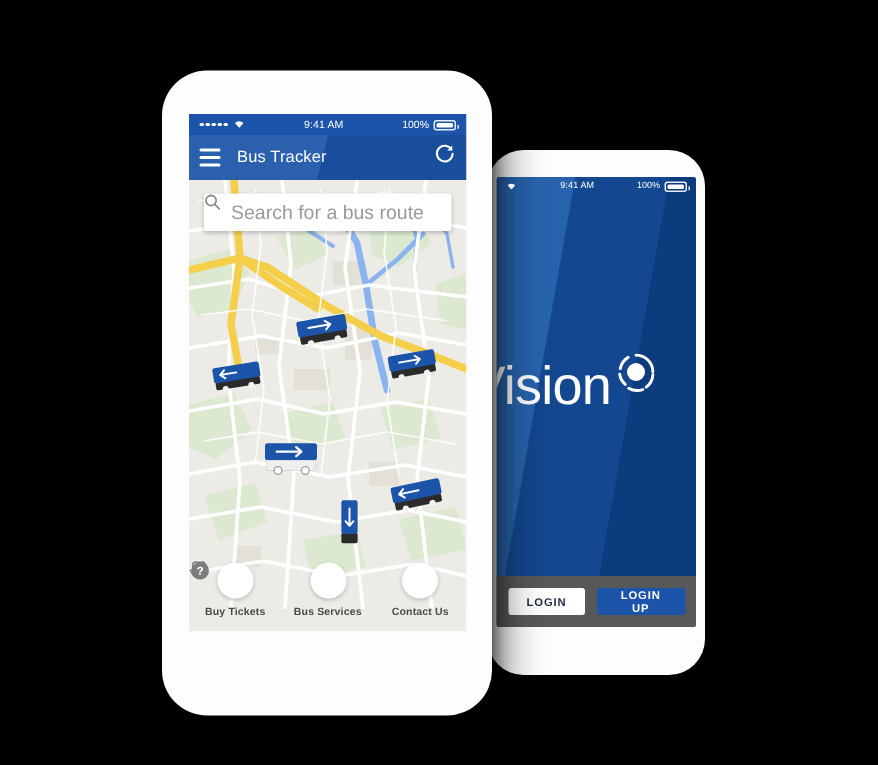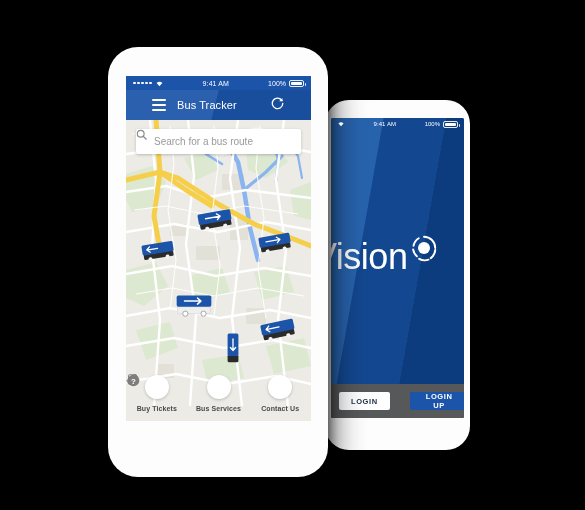--- a/index.html
+++ b/index.html
@@ -47,21 +47,21 @@
   }
   .batt::after {
     content:""; position:absolute; right:-3px; top:2px; width:1.5px; height:3px;
     background: rgba(255,255,255,.9); border-radius: 0 1px 1px 0;
   }
   .batt i { display:block; width:100%; height:100%; background:#fff; border-radius:1px; }
 
   
   .navbar {
     height: 30px; background: #1b54a8; position: relative;
-    display: flex; align-items: center; padding: 0 26px; z-index: 3;
+    display: flex; align-items: center; padding: 0 7px; z-index: 3;
   }
   .navbar::before {
     content:""; position:absolute; inset:0;
     background: linear-gradient(104deg, rgba(255,255,255,.07) 0 48%, rgba(0,0,0,.07) 48.4% 100%);
     pointer-events:none;
   }
   .hamburger { width: 14px; display:flex; flex-direction:column; gap:3px; position:relative; z-index:2; }
   .hamburger i { display:block; height:2px; background:#fff; border-radius:1px; }
   .nav-title { color:#fff; font-size: 11px; margin-left: 11px; position:relative; z-index:2; letter-spacing:.1px; }
   .refresh { margin-left:auto; position:relative; z-index:2; }
@@ -71,21 +71,21 @@
   .map svg { position:absolute; inset:0; display:block; }
 
   
   .searchbar {
     position: absolute; left: 10px; right: 10px; top: 9px; height: 25px;
     background: #fff; border-radius: 2px; display:flex; align-items:center;
     padding: 0 10px; box-shadow: 0 1px 3px rgba(0,0,0,.22); z-index: 6;
   }
   .search-input {
     border: 0; outline: 0; background: transparent; flex: 1;
-    font-family: "Liberation Sans", sans-serif; font-size: 10px; color: #555;
+    font-family: "Liberation Sans", sans-serif; font-size: 13px; color: #555;
     margin-left: 8px;
   }
   .search-input::placeholder { color: #9a9a9a; }
 
   
   .bus { position: absolute; z-index: 5; }
 
   
   .quicknav {
     position: absolute; left:0; right:0; bottom: 0; height: 48px;
@@ -105,21 +105,21 @@
     content:""; position:absolute; inset:0;
     background: linear-gradient(100deg, #2763ad 0 28%, #13478f 28.5% 62%, #0d3c7e 62% 100%);
   }
   .splash-body { position:relative; flex:1; display:flex; align-items:center; }
   .logo-row { display:flex; align-items:center; margin-left: -18px; }
   .logo-word { color:#fff; font-size: 36px; font-weight: 300; letter-spacing: -0.5px; line-height:1; }
   .logo-mark { margin-left: 2px; margin-top: -14px; }
 
   .splash-actions {
     position: relative; height: 34px; background: #57585a;
-    display:flex; align-items:center; gap: 20px; padding: 0 8px;
+    display:flex; align-items:center; gap: 8px; padding: 0 8px;
   }
   .btn {
     border: 0; border-radius: 2px; font-family:"Liberation Sans", sans-serif;
     font-size: 7.5px; font-weight: bold; letter-spacing: .6px; cursor: pointer;
     height: 18px; padding: 0 12px;
   }
   .btn-login { background:#fff; color:#1c2b44; }
   .btn-signup{ background:#1b54a8; color:#fff; padding: 0 16px; }
 </style>
 </head>

